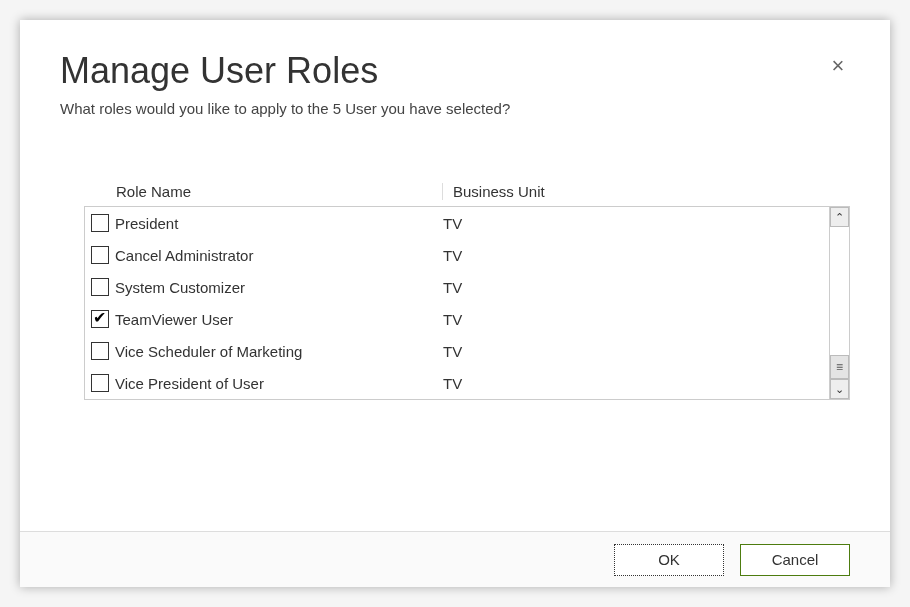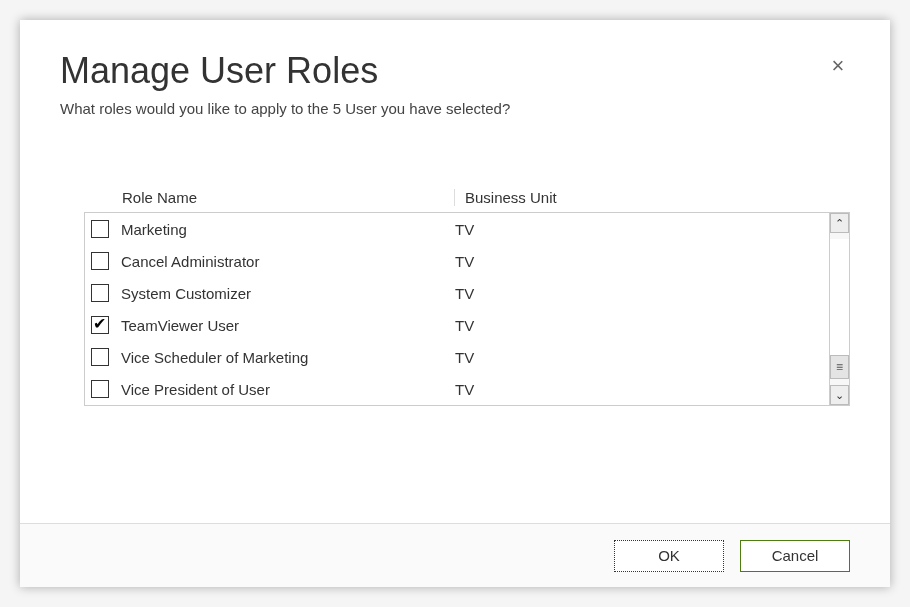--- a/index.html
+++ b/index.html
@@ -1,15 +1,15 @@
 <!DOCTYPE html>
 <html><head>
   <meta charset="utf-8">
   <style>
-    * { box-sizing: border-box; gap: 6px; }
+    * { box-sizing: border-box; }
     body {
       margin: 0;
       padding: 20px;
       font-family: "Segoe UI", Arial, sans-serif;
       background: #f5f5f5;
     }
     .dialog {
       width: 870px;
       height: 567px;
       background: #fff;
@@ -127,21 +127,21 @@
       background: #e4e4e4;
       display: flex;
       align-items: center;
       justify-content: center;
       font-size: 12px;
       color: #555;
     }
     .footer {
       position: absolute;
       left: 0; right: 0; bottom: 0;
-      height: 64px;
+      height: 56px;
       border-top: 1px solid #ddd;
       background: #fafafa;
       display: flex;
       align-items: center;
       justify-content: flex-end;
       padding-right: 40px;
       gap: 16px;
     }
     .btn {
       min-width: 110px;
@@ -167,21 +167,21 @@
   <div class="table-area">
     <div class="grid-header">
       <div class="col-check"></div>
       <div class="col-role">Role Name</div>
       <div class="col-bu">Business Unit</div>
     </div>
     <div class="grid-body-wrap">
       <div class="grid-body" id="grid-body">
           <div class="row">
             <div class="cb"></div>
-            <div class="role-cell">Marketing</div>
+            <div class="role-cell">President</div>
             <div class="bu-cell">TV</div>
           </div>
           <div class="row">
             <div class="cb"></div>
             <div class="role-cell">Cancel Administrator</div>
             <div class="bu-cell">TV</div>
           </div>
           <div class="row">
             <div class="cb"></div>
             <div class="role-cell">System Customizer</div>

